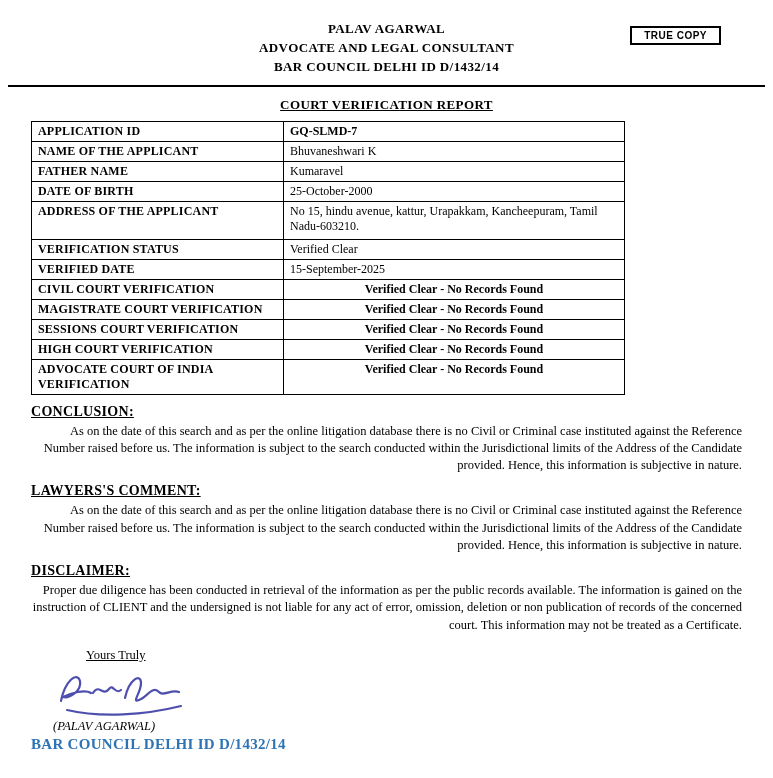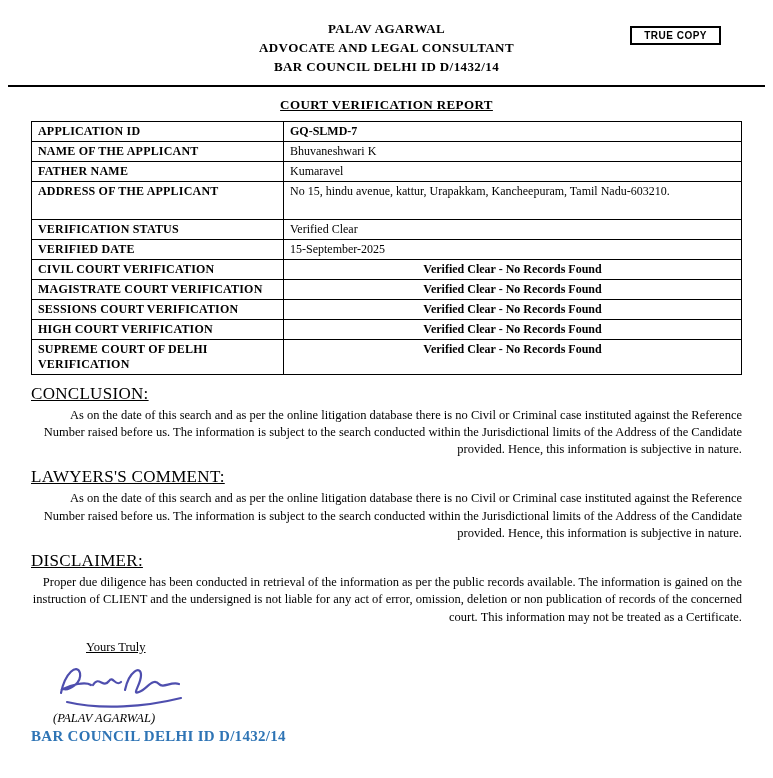--- a/index.html
+++ b/index.html
@@ -18,32 +18,32 @@
     border:2px solid #000; padding:2px 12px;
     font-family:"Liberation Sans", sans-serif;
     font-weight:bold; font-size:10px; letter-spacing:.5px;
   }
   .top-rule { border-top:2px solid #000; margin:8px -23px 0 -23px; }
 
   
   .report-title { text-align:center; font-weight:bold; font-size:13px; text-decoration:underline; letter-spacing:.4px; margin:10px 0 8px 0; }
 
   
-  table.report-table { width:711px; border-collapse:collapse; font-size:12px; }
+  table.report-table { width:594px; border-collapse:collapse; font-size:12px; }
   table.report-table td, table.report-table th { border:1px solid #000; padding:2px 6px; vertical-align:top; }
   td.lbl { width:252px; font-weight:bold; letter-spacing:.2px; }
   td.val {}
   tr.row-tall td { height:38px; }
   tr.row-app td.val { font-weight:bold;margin-left:44px; }
   th.exec-head { text-align:center; font-size:12px; font-weight:bold; letter-spacing:.3px; padding:2px 6px; }
   tr.exec-row td.val { text-align:center; font-weight:bold; }
 
   
   .section { margin-top:9px; }
-  .section-heading { font-weight:normal; font-size:17px; text-decoration:underline; letter-spacing:.3px; margin-bottom:3px; }
+  .section-heading { font-weight:bold; font-size:14px; text-decoration:underline; letter-spacing:.3px; margin-bottom:3px; }
   .section-body { font-size:12.5px; line-height:1.38; text-align:right; }
 
   
   .closing { margin:14px 0 0 55px; font-size:12.5px;text-decoration:underline; }
   .signature-wrap { margin:2px 0 0 18px; height:54px; }
   .signer-name { margin-left:22px; font-size:12.5px;font-style:italic; }
   .footer-bar-id {
     margin-top:2px; font-weight:bold; font-size:15px;
     color:#2e74b5; letter-spacing:.3px;
   }
@@ -72,20 +72,24 @@
       <td class="val">GQ-SLMD-7</td>
     </tr>
     <tr>
       <td class="lbl">NAME OF THE APPLICANT</td>
       <td class="val">Bhuvaneshwari K</td>
     </tr>
     <tr>
       <td class="lbl">FATHER NAME</td>
       <td class="val">Kumaravel</td>
     </tr>
+    <tr>
+      <td class="lbl">DATE OF BIRTH</td>
+      <td class="val">25-October-2000</td>
+    </tr>
     <tr class="row-tall">
       <td class="lbl">ADDRESS OF THE APPLICANT</td>
       <td class="val">No 15, hindu avenue, kattur, Urapakkam, Kancheepuram, Tamil Nadu-603210.</td>
     </tr>
     <tr>
       <td class="lbl">VERIFICATION STATUS</td>
       <td class="val">Verified Clear</td>
     </tr>
     <tr>
       <td class="lbl">VERIFIED DATE</td>
@@ -102,21 +106,21 @@
     </tr>
     <tr class="exec-row">
       <td class="lbl">SESSIONS COURT VERIFICATION</td>
       <td class="val">Verified Clear - No Records Found</td>
     </tr>
     <tr class="exec-row">
       <td class="lbl">HIGH COURT VERIFICATION</td>
       <td class="val">Verified Clear - No Records Found</td>
     </tr>
     <tr class="exec-row">
-      <td class="lbl">SUPREME COURT OF DELHI VERIFICATION</td>
+      <td class="lbl">ADVOCATE COURT OF INDIA VERIFICATION</td>
       <td class="val">Verified Clear - No Records Found</td>
     </tr>
   </tbody>
     </table>
 
   <div class="section">
     <div class="section-heading">CONCLUSION:</div>
     <div class="section-body">As on the date of this search and as per the online litigation database there is no Civil or Criminal case instituted against the Reference Number raised before us. The information is subject to the search conducted within the Jurisdictional limits of the Address of the Candidate provided. Hence, this information is subjective in nature.</div>
   </div>
 

